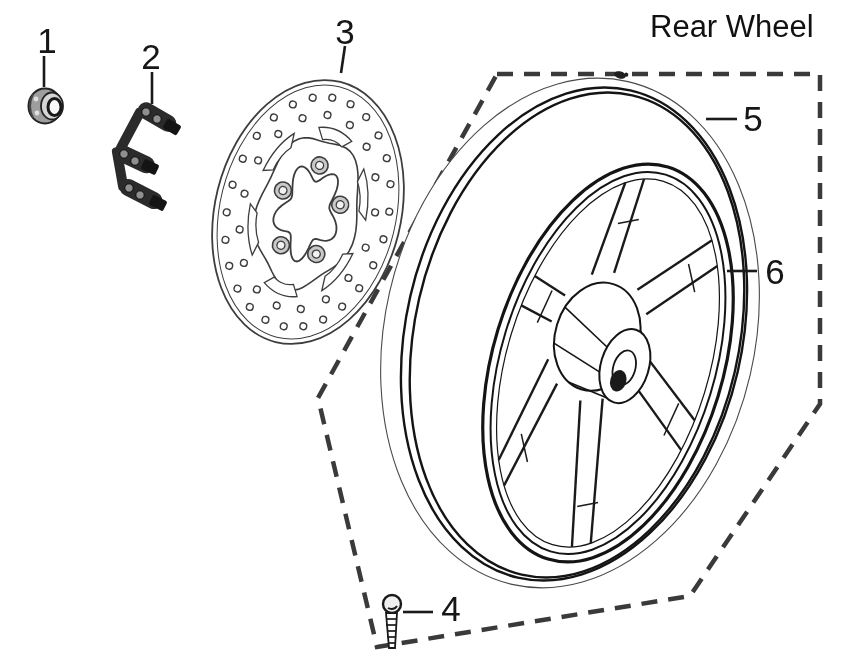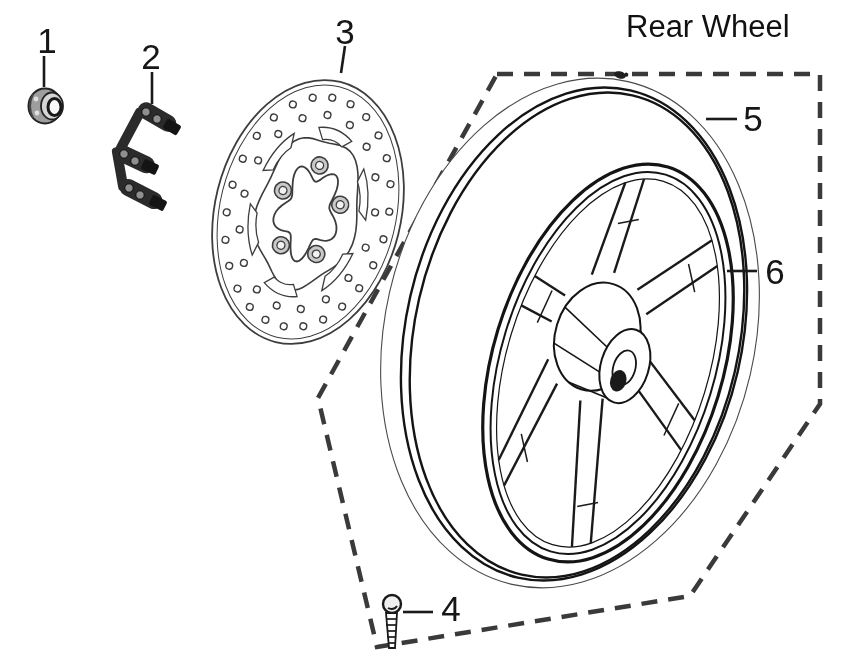--- a/index.html
+++ b/index.html
@@ -1,19 +1,19 @@
 <!DOCTYPE html>
 <html><head>
 <meta charset="utf-8">
 <style>
   html,body{margin:0;padding:0;background:#fff;}
   .stage{position:relative;width:849px;height:671px;background:#ffffff;overflow:hidden;
          font-family:"Liberation Sans",sans-serif;}
   .stage svg{position:absolute;left:0;top:0;}
-  .diagram-title{position:absolute;left:626px;top:9px;width:180px;font-size:31px;
+  .diagram-title{position:absolute;left:650px;top:9px;width:180px;font-size:31px;
                  color:#111;white-space:nowrap;}
   .callout{position:absolute;transform:translate(-50%,-50%);font-size:35px;color:#161616;
            line-height:1;}
 </style>
 </head>
 <body>
 
 <div class="stage">
 
   <svg width="849" height="671" viewBox="0 0 849 671">

